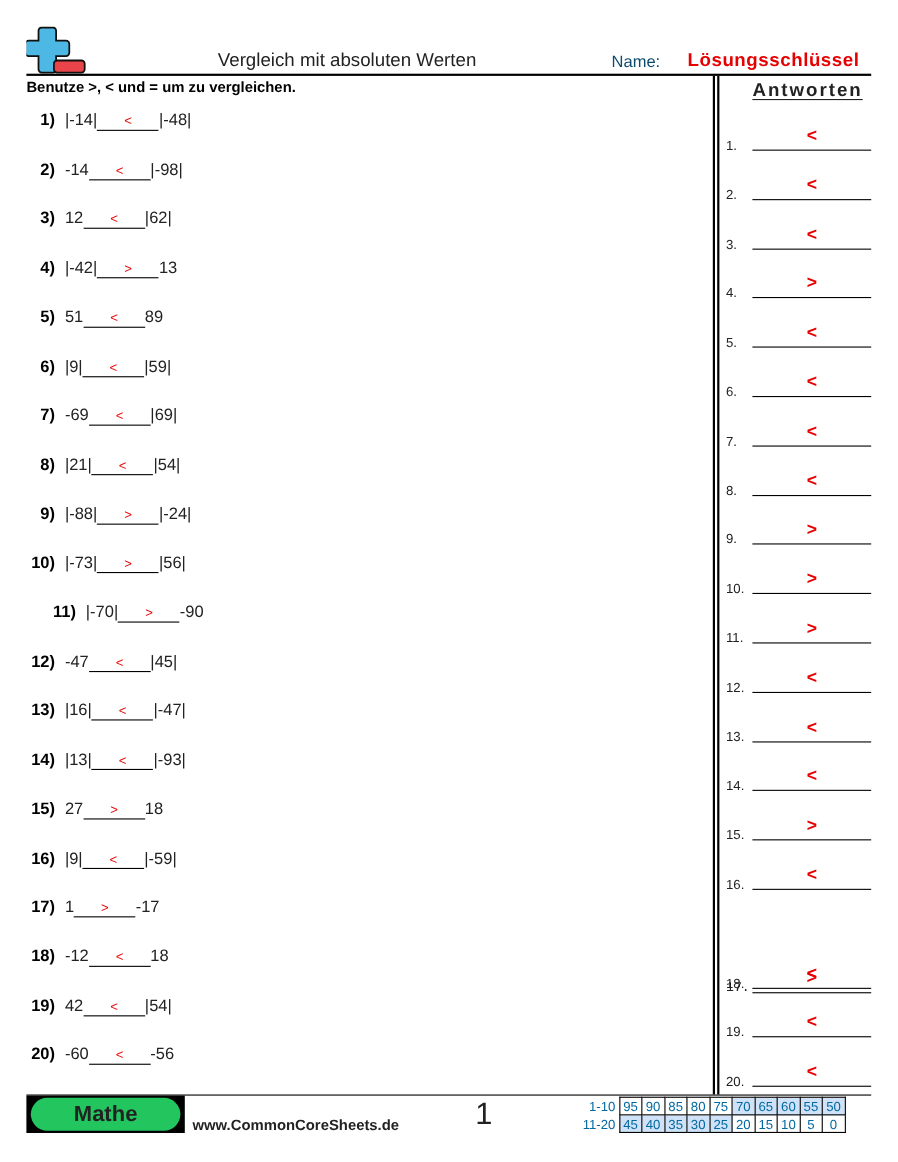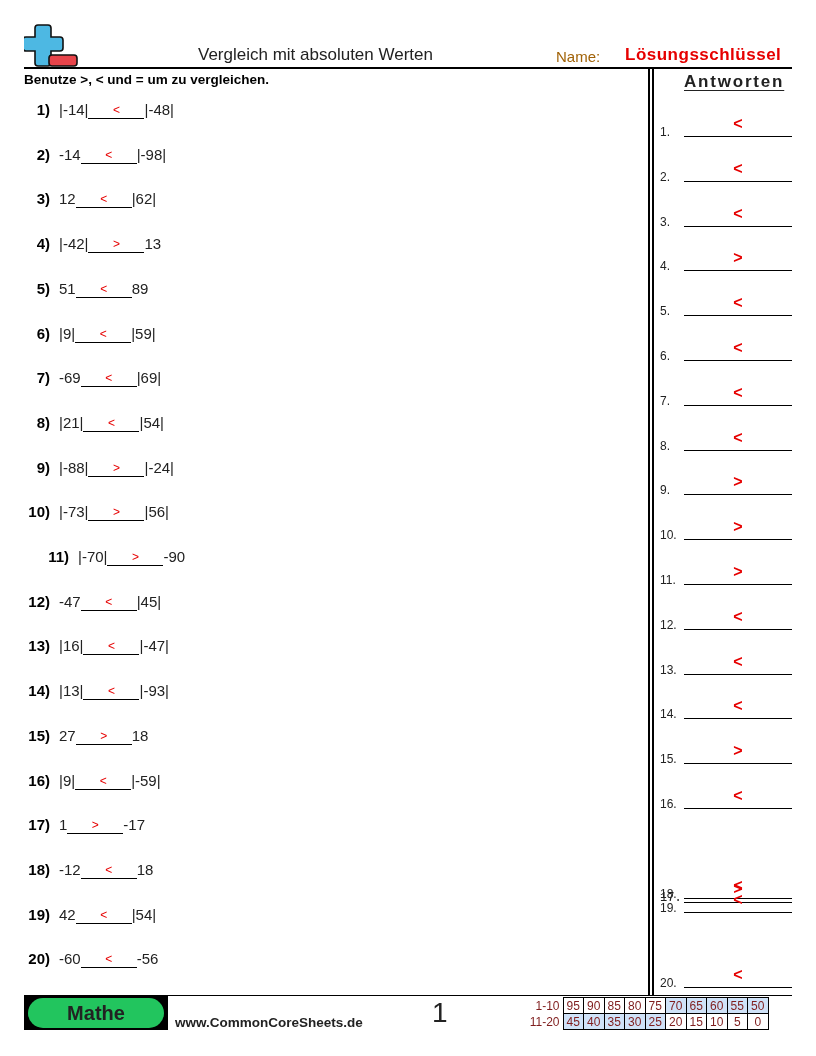--- a/index.html
+++ b/index.html
@@ -1,21 +1,21 @@
 <!DOCTYPE html>
 <html><head>
 <meta charset="utf-8">
 <style>
   * { box-sizing: border-box; margin: 0; padding: 0; }
   html, body { width: 816px; height: 1056px; background: #fff; overflow: hidden; }
   body { position: relative; font-family: "Liberation Sans", "DejaVu Sans", sans-serif; color: #000; }
 
   .logo { position: absolute; left: 24px; top: 24px; width: 56px; height: 44px; }
   .title { position: absolute; left: 198px; top: 45px; font-size: 17px; color: #222; }
-  .name-label { position: absolute; left: 556px; top: 48px; font-size: 15px; color: #a16207; }
+  .name-label { position: absolute; left: 556px; top: 48px; font-size: 15px; color: #0c4a6e; }
   .name-value { position: absolute; left: 625px; top: 45px; font-size: 17px; font-weight: bold; color: #e60000; letter-spacing: 0.5px; }
   .header-rule { position: absolute; left: 24px; top: 67px; width: 768px; height: 2px; background: #000; }
 
   .instructions { position: absolute; left: 24px; top: 72px; font-size: 13.5px; font-weight: bold; }
 
   .vdiv1 { position: absolute; left: 648px; top: 69px; width: 2px; height: 926px; background: #000; }
   .vdiv2 { position: absolute; left: 652px; top: 69px; width: 2px; height: 926px; background: #000; }
 
   .answers-title { position: absolute; left: 684px; top: 72px; font-size: 17px; font-weight: bold; letter-spacing: 1.8px; text-decoration: underline; text-underline-offset: 3px; color: #222; }
 
@@ -29,21 +29,21 @@
   .answer .aline { position: absolute; left: 24px; right: 0; bottom: 2px; height: 1px; background: #000; }
   .answer .aval { position: absolute; left: 24px; right: 0; bottom: 6px; text-align: center; color: #e60000; font-weight: bold; font-size: 16px; }
 
   .footer-rule { position: absolute; left: 24px; top: 995px; width: 768px; height: 1px; background: #000; }
   .footer-block { position: absolute; left: 24px; top: 996px; width: 144px; height: 34px; background: #000; }
   .footer-pill { position: absolute; left: 28px; top: 998px; width: 136px; height: 30px; background: #22c55e; border-radius: 15px; text-align: center; font-weight: bold; font-size: 20px; line-height: 30px; color: #222; }
   .footer-url { position: absolute; left: 175px; top: 1015px; font-size: 13.5px; color: #222; font-weight: bold; }
   .footer-page { position: absolute; left: 432px; top: 997px; font-size: 28px; color: #222; }
 
   .score-table { position: absolute; left: 527px; top: 997px; border-collapse: collapse; font-size: 12px; }
-  .score-table td { border: 1px solid #000; height: 16px; width: 20.5px; text-align: center; padding: 0 1px; color: #7f1d1d; }
+  .score-table td { border: 1px solid #000; height: 16px; width: 20.5px; text-align: center; padding: 0 1px; color: #0369a1; }
   .score-table td.rowlabel { border: none; text-align: right; width: 36px; padding-right: 3px; }
   .score-table td.hl { background: #cfe2f8; }
 </style>
 </head>
 <body>
 
 <svg class="logo" viewBox="0 0 56 44">
   <path d="M14 1 h10 a3 3 0 0 1 3 3 v9 h9 a3 3 0 0 1 3 3 v8 a3 3 0 0 1 -3 3 h-9 v12 a3 3 0 0 1 -3 3 h-10 a3 3 0 0 1 -3 -3 v-12 h-9 a3 3 0 0 1 -3 -3 v-8 a3 3 0 0 1 3 -3 h9 v-9 a3 3 0 0 1 3 -3 z" fill="#4db8e3" stroke="#111" stroke-width="1.6"></path>
   <rect x="25" y="31" width="28" height="11" rx="3" fill="#e8444a" stroke="#111" stroke-width="1.6"></rect>
 </svg>
@@ -306,21 +306,21 @@
     <div class="answer" style="top: 881px; font-family: Liberation Mono, monospace;">
       <span class="alabel">17.</span>
       <span class="aline"></span>
       <span class="aval">&gt;</span>
     </div>
     <div class="answer" style="top: 876.6px;">
       <span class="alabel">18.</span>
       <span class="aline"></span>
       <span class="aval">&lt;</span>
     </div>
-    <div class="answer" style="top: 891px;">
+    <div class="answer" style="top: 921px;">
       <span class="alabel">19.</span>
       <span class="aline"></span>
       <span class="aval">&lt;</span>
     </div>
     <div class="answer" style="top: 966.2px;">
       <span class="alabel">20.</span>
       <span class="aline"></span>
       <span class="aval">&lt;</span>
     </div>
   </div>

